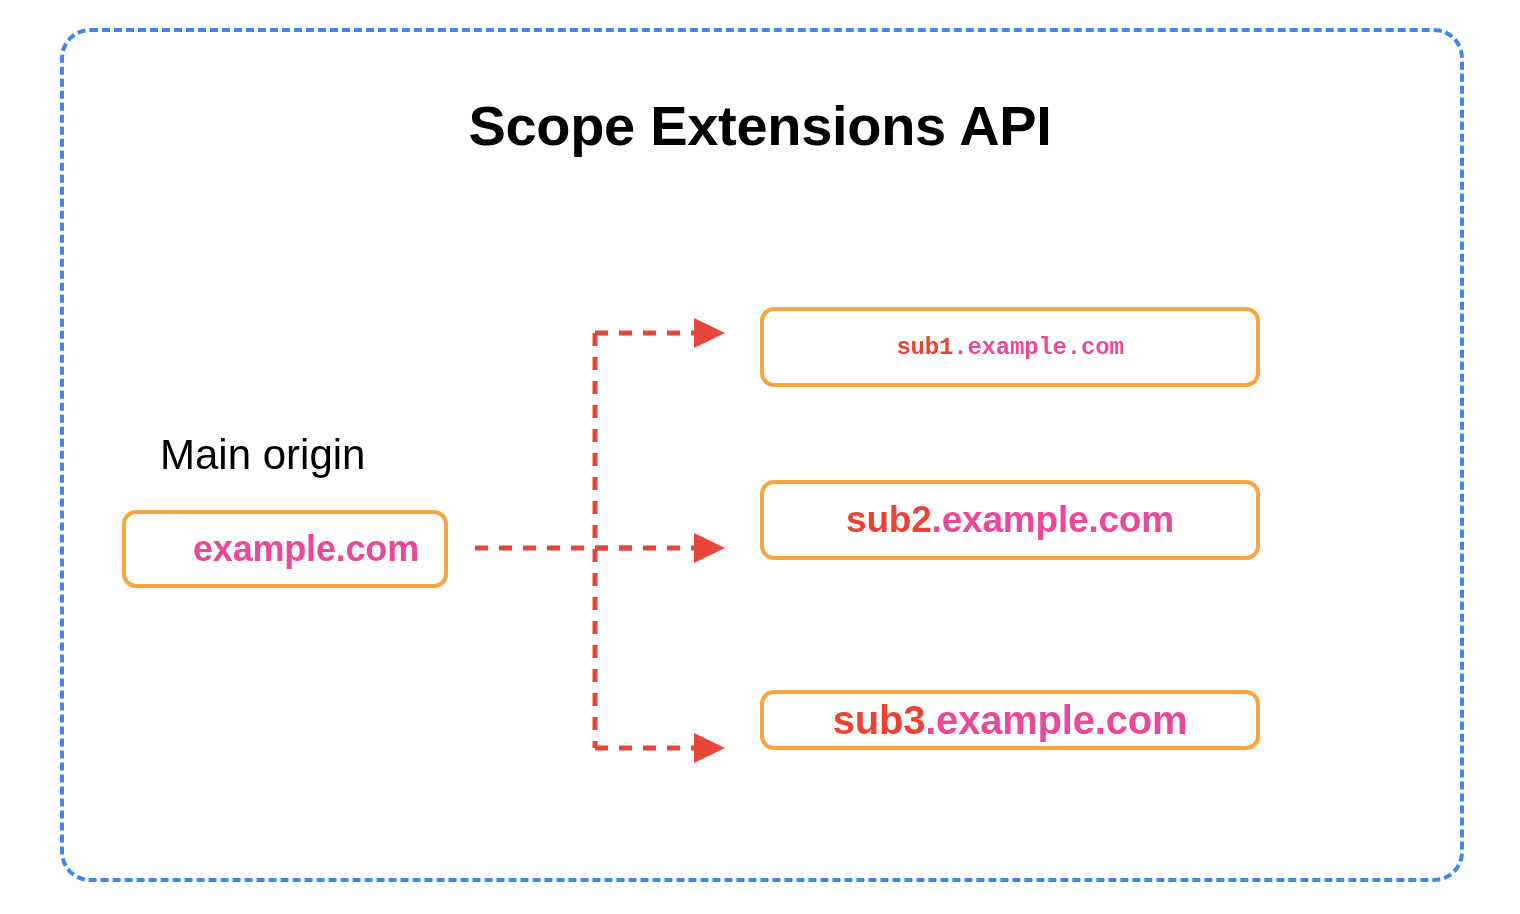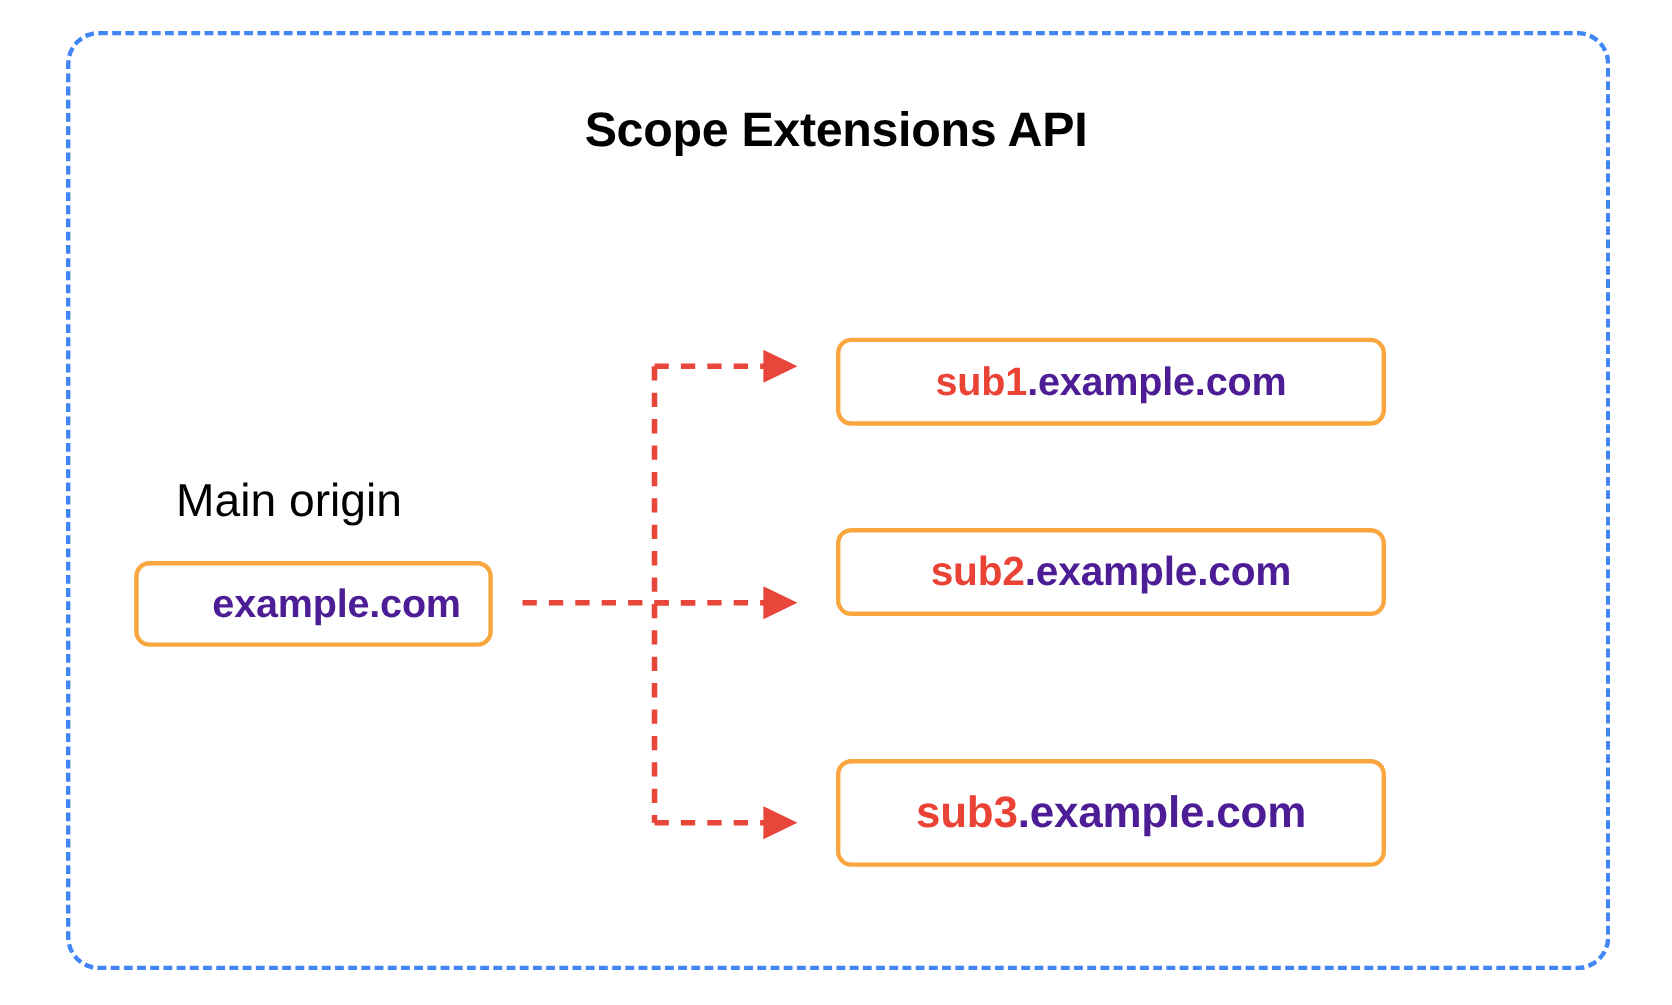--- a/index.html
+++ b/index.html
@@ -28,21 +28,21 @@
     border-radius: 30px;
     background: transparent;
   }
   
   #diagram-title {
     position: absolute;
     left: 0;
     top: 95px;
     width: 1520px;
     text-align: center;
-    font-size: 44px;
+    font-size: 56px;
     font-weight: bold;
     color: #000000;
     letter-spacing: -0.3px;
     line-height: 1.1;
   }
   
   .section-label {
     position: absolute;
     font-size: 42px;
     font-weight: normal;
@@ -67,49 +67,50 @@
     border-radius: 14px;
     background: #ffffff;
     display: flex;
     align-items: center;
     justify-content: center;
     font-weight: bold;
     white-space: nowrap;
     letter-spacing: -0.2px;
   }
   .origin-box .sub-part { color: #EA4335; }
-  .origin-box .domain-part { color: #4c1d95; }
+  .origin-box .domain-part { color: #ec4899; }
 
   #box-main-origin {
     left: 122px;
     top: 510px;
     width: 326px;
     height: 78px;
     font-size: 36px;
     padding-left: 42px;
   }
   #box-sub1 {
     left: 760px;
     top: 307px;
     width: 500px;
     height: 80px;
-    font-size: 36px;
+    font-size: 24px;
+    font-family: Liberation Mono, monospace;
   }
   #box-sub2 {
     left: 760px;
     top: 480px;
     width: 500px;
     height: 80px;
     font-size: 37px;
   }
   #box-sub3 {
     left: 760px;
     top: 690px;
     width: 500px;
-    height: 98px;
+    height: 60px;
     font-size: 40px;
   }
   
   #connectors {
     position: absolute;
     left: 0;
     top: 0;
     width: 1520px;
     height: 914px;
     pointer-events: none;

